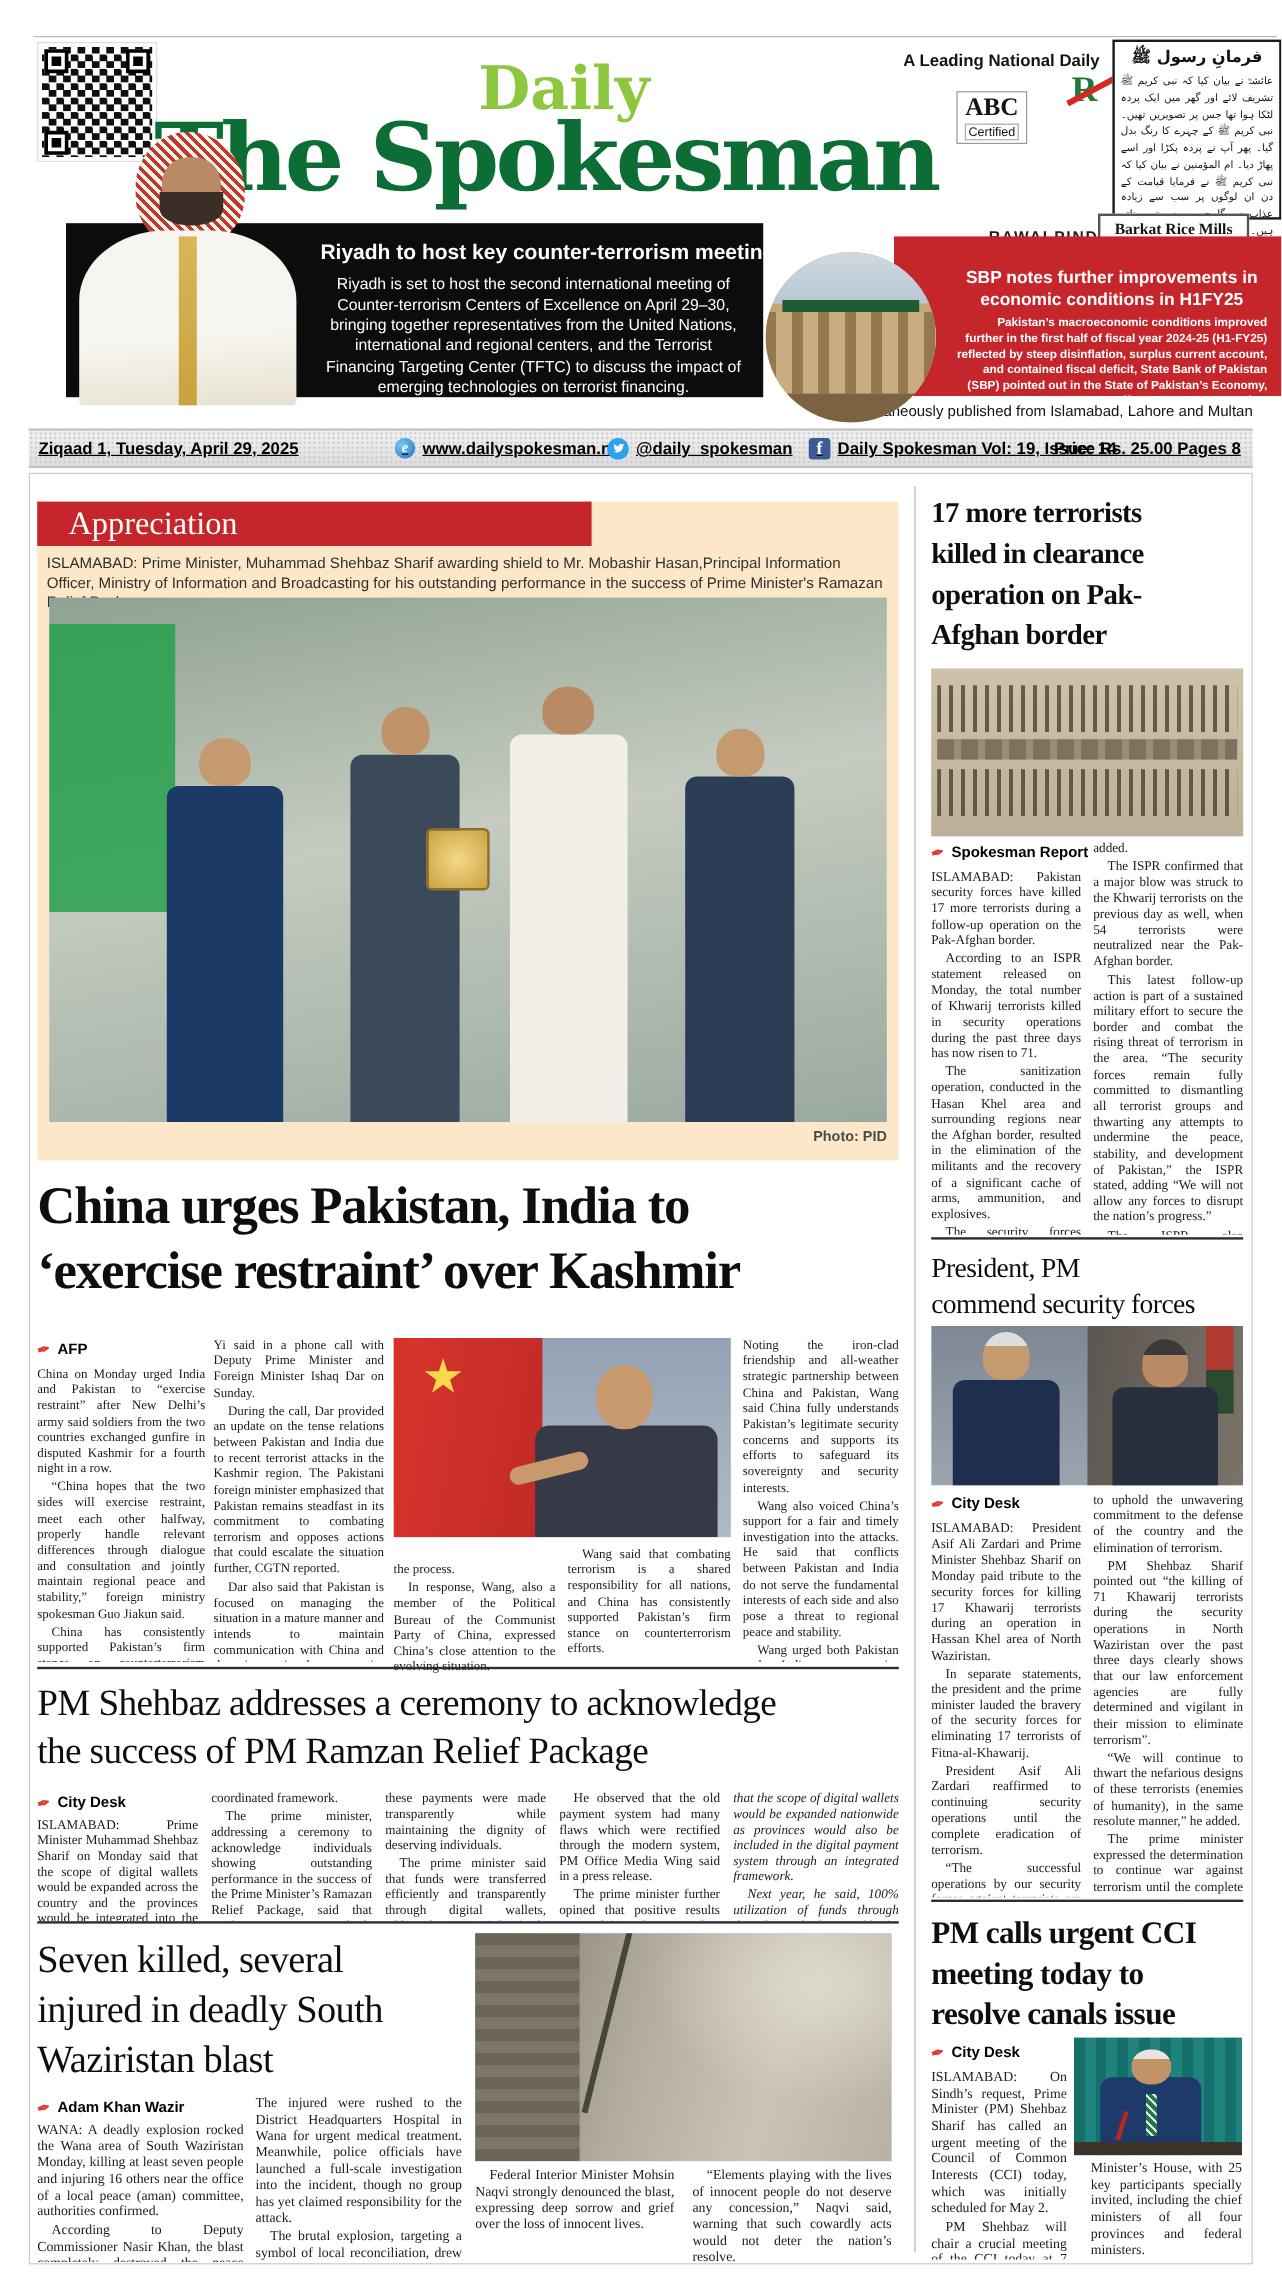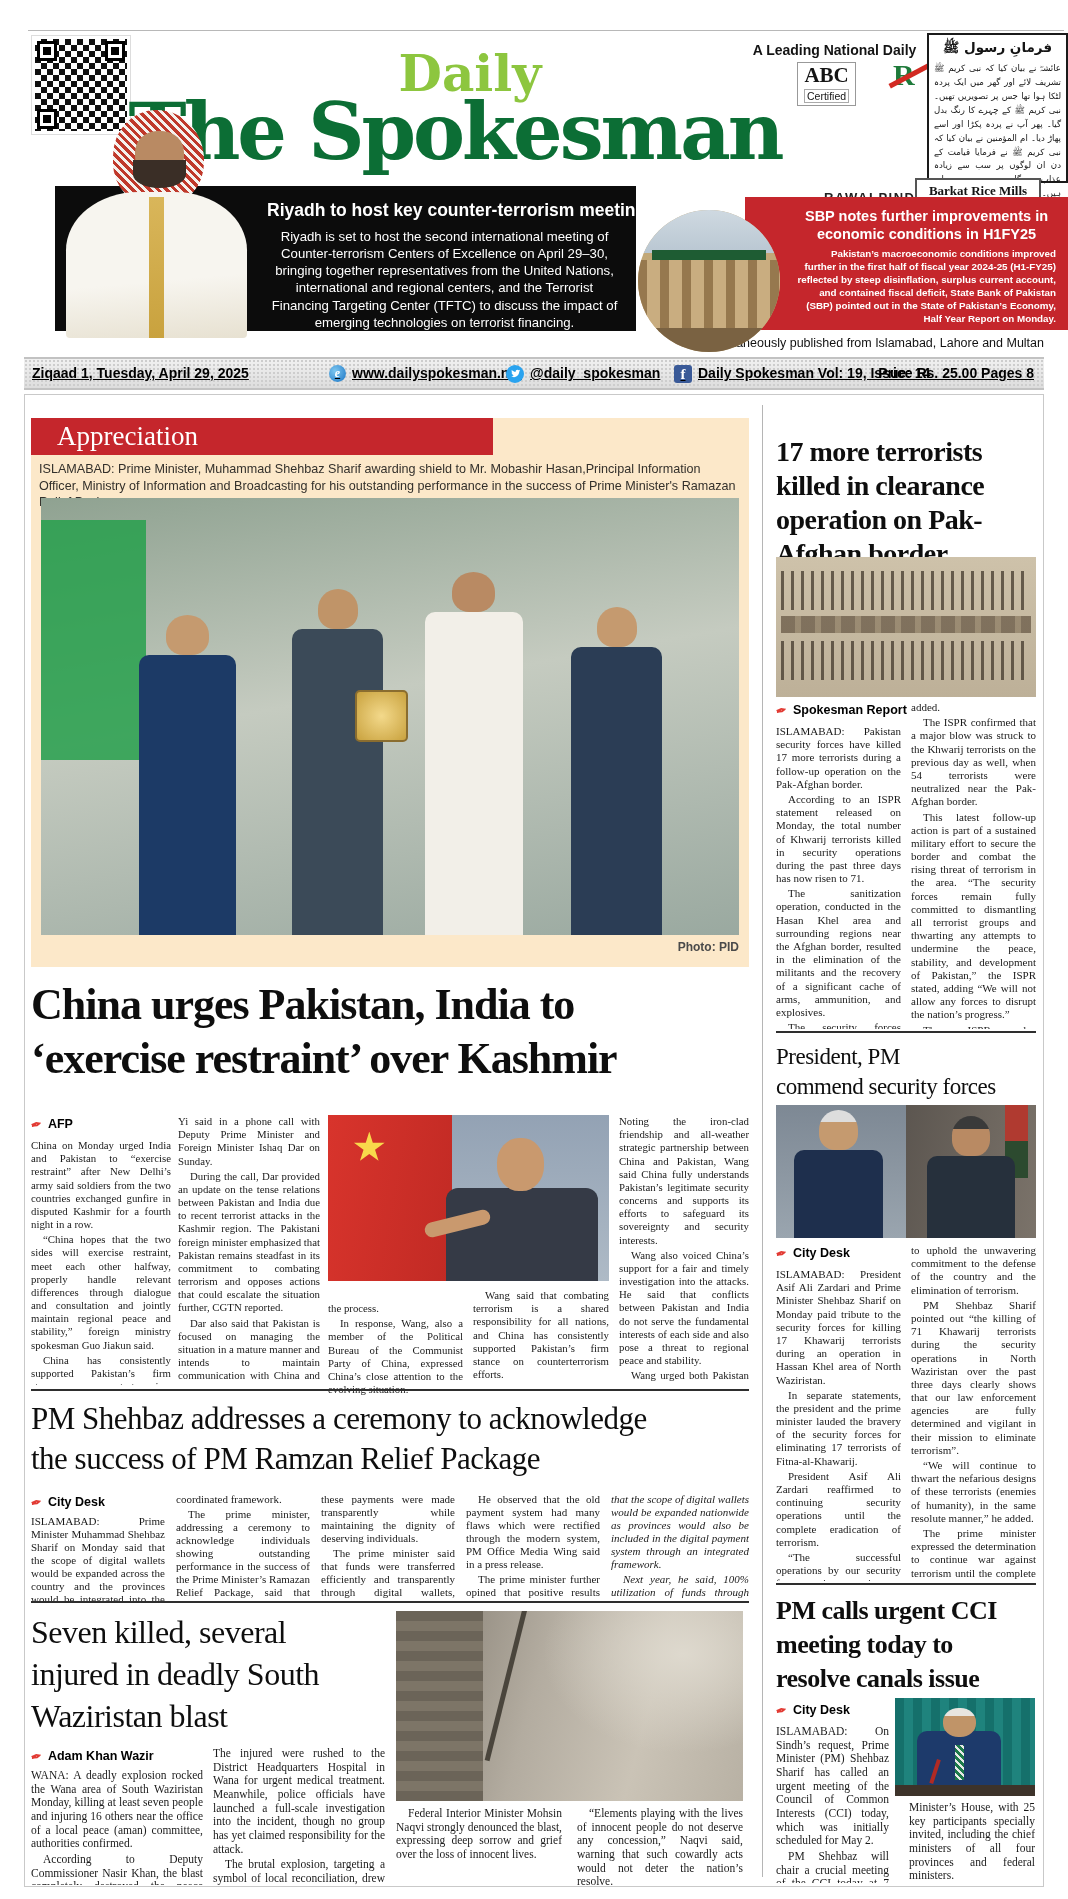--- a/index.html
+++ b/index.html
@@ -24,21 +24,21 @@
   #barkat{border:2px solid #555;font-family:"Liberation Serif",serif;font-weight:bold;font-size:13px;
           text-align:center;line-height:1.3;padding:3px 2px;background:#fff;}
   #rawalpindi{font-weight:bold;font-size:13px;letter-spacing:1.5px;color:#222;}
   
   #qr{background-image:repeating-conic-gradient(#101010 0% 25%,#fff 0% 50%);background-size:12px 12px;border:3px solid #fff;outline:1px solid #ddd;}
   .finder{position:absolute;width:20px;height:20px;background:#000;box-shadow:inset 0 0 0 3px #000,inset 0 0 0 6px #fff;}
   
   #black-banner{background:#0c0c0c;color:#fff;padding:14px 14px 10px 212px;box-sizing:border-box;}
   #black-banner .bh{font-weight:bold;font-size:17.5px;text-align:center;white-space:nowrap;}
   #black-banner .bb{font-size:13.2px;line-height:1.3;text-align:center;margin-top:7px;}
-  #red-banner{background:#c5262c;color:#fff;padding:10px 12px 8px 52px;box-sizing:border-box;}
+  #red-banner{background:#c5262c;color:#fff;padding:26px 12px 8px 52px;box-sizing:border-box;}
   #red-banner .bh{font-weight:bold;font-size:14.5px;line-height:1.25;text-align:center;}
   #red-banner .bb{font-weight:bold;font-size:9.8px;line-height:1.32;text-align:right;margin-top:5px;}
   #published-note{font-size:12.5px;text-align:right;color:#111;}
   
   #info-bar{background-image:radial-gradient(#cdcdcd 1px,transparent 1px),linear-gradient(#f1f1f1,#dddddd);
             background-size:4px 4px,100% 100%;border-top:2px solid #c2c2c2;border-bottom:2px solid #c2c2c2;
             font-weight:bold;font-size:14px;line-height:29px;color:#000;}
   #info-bar .it{position:absolute;top:0;white-space:nowrap;display:flex;align-items:center;gap:6px;height:29px;text-decoration:underline;}
   .gli{width:17px;height:17px;border-radius:50%;background:radial-gradient(circle at 35% 35%,#7cc6f0,#1a74c4);display:inline-block;}
   .gli::before{content:"e";color:#fff;font:italic bold 12px/17px "Liberation Serif",serif;display:block;text-align:center;}
@@ -53,21 +53,21 @@
   
   #cream{background:#fce8c9;}
   #appr-bar{background:#c5262c;color:#fff;font-family:"Liberation Serif",serif;font-size:27px;
             line-height:37px;padding-left:26px;box-sizing:border-box;}
   #appr-caption{font-size:12.6px;line-height:1.32;color:#33302b;}
   #photo-credit{font-size:12px;color:#4a4a4a;text-align:right;font-weight:bold;}
   
   .hl p{margin:0;white-space:nowrap;}
   .hl{font-family:"Liberation Serif",serif;color:#0e0e0e;}
   #china-hl{font-size:44px;line-height:54px;font-weight:bold;letter-spacing:-1px;}
-  #terror-hl{font-size:28px;line-height:34px;font-weight:bold;letter-spacing:-0.5px;margin-top:24px;}
+  #terror-hl{font-size:24px;line-height:34px;font-weight:bold;letter-spacing:-0.5px;}
   #pres-hl{font-size:23px;line-height:30px;font-weight:normal;letter-spacing:-0.5px;}
   #cci-hl{font-size:26px;line-height:34px;font-weight:bold;letter-spacing:-0.5px;}
   #ramzan-hl{font-size:31px;line-height:40px;font-weight:normal;letter-spacing:-0.5px;}
   #seven-hl{font-size:32px;line-height:42px;font-weight:normal;letter-spacing:-0.5px;}
   
   .byline{display:flex;align-items:center;gap:6px;font-weight:bold;font-size:12.5px;color:#000;height:18px;}
   .bi::before{content:"✒";color:#e23b34;font-size:13px;display:inline-block;transform:rotate(-15deg);}
   .paras{font-family:"Liberation Serif",serif;text-align:justify;color:#1a1a1a;overflow:hidden;}
   .paras p{margin:0 0 2px;}
   .paras p+p{text-indent:12px;}
@@ -148,21 +148,21 @@
     <div class="fc"></div>
     <div class="bd"></div>
     <div class="rb"></div>
     <div class="tr"></div>
   </div>
 
   <div class="abs" id="daily-word" style="left:330px;top:44px;width:280px;">Daily</div>
   <div class="abs" id="paper-title" style="left:110px;top:86px;width:690px;">The Spokesman</div>
 
   <div class="abs" id="tagline" style="left:742px;top:42px;width:185px;">A Leading National Daily</div>
-  <div class="abs abcbox" style="left:797px;top:62px;">
+  <div class="abs abcbox" style="left:797px;top:76px;">
     <div class="abc1">ABC</div>
     <div class="abc2">Certified</div>
   </div>
   <div class="abs rmark" style="left:893px;top:58px;width:40px;height:42px;">R
     <span class="rslash abs"></span>
   </div>
 
   <div class="abs" id="urdu-panel" style="left:927px;top:33px;width:127px;height:138px;">
     <div class="ut">فرمانِ رسول ﷺ</div>
     <div class="ub">عائشہؓ نے بیان کیا کہ نبی کریم ﷺ تشریف لائے اور گھر میں ایک پردہ لٹکا ہوا تھا جس پر تصویریں تھیں۔ نبی کریم ﷺ کے چہرے کا رنگ بدل گیا۔ پھر آپ نے پردہ پکڑا اور اسے پھاڑ دیا۔ ام المؤمنین نے بیان کیا کہ نبی کریم ﷺ نے فرمایا قیامت کے دن ان لوگوں پر سب سے زیادہ عذاب ہو گا جو یہ صورتیں بناتے ہیں۔</div>

